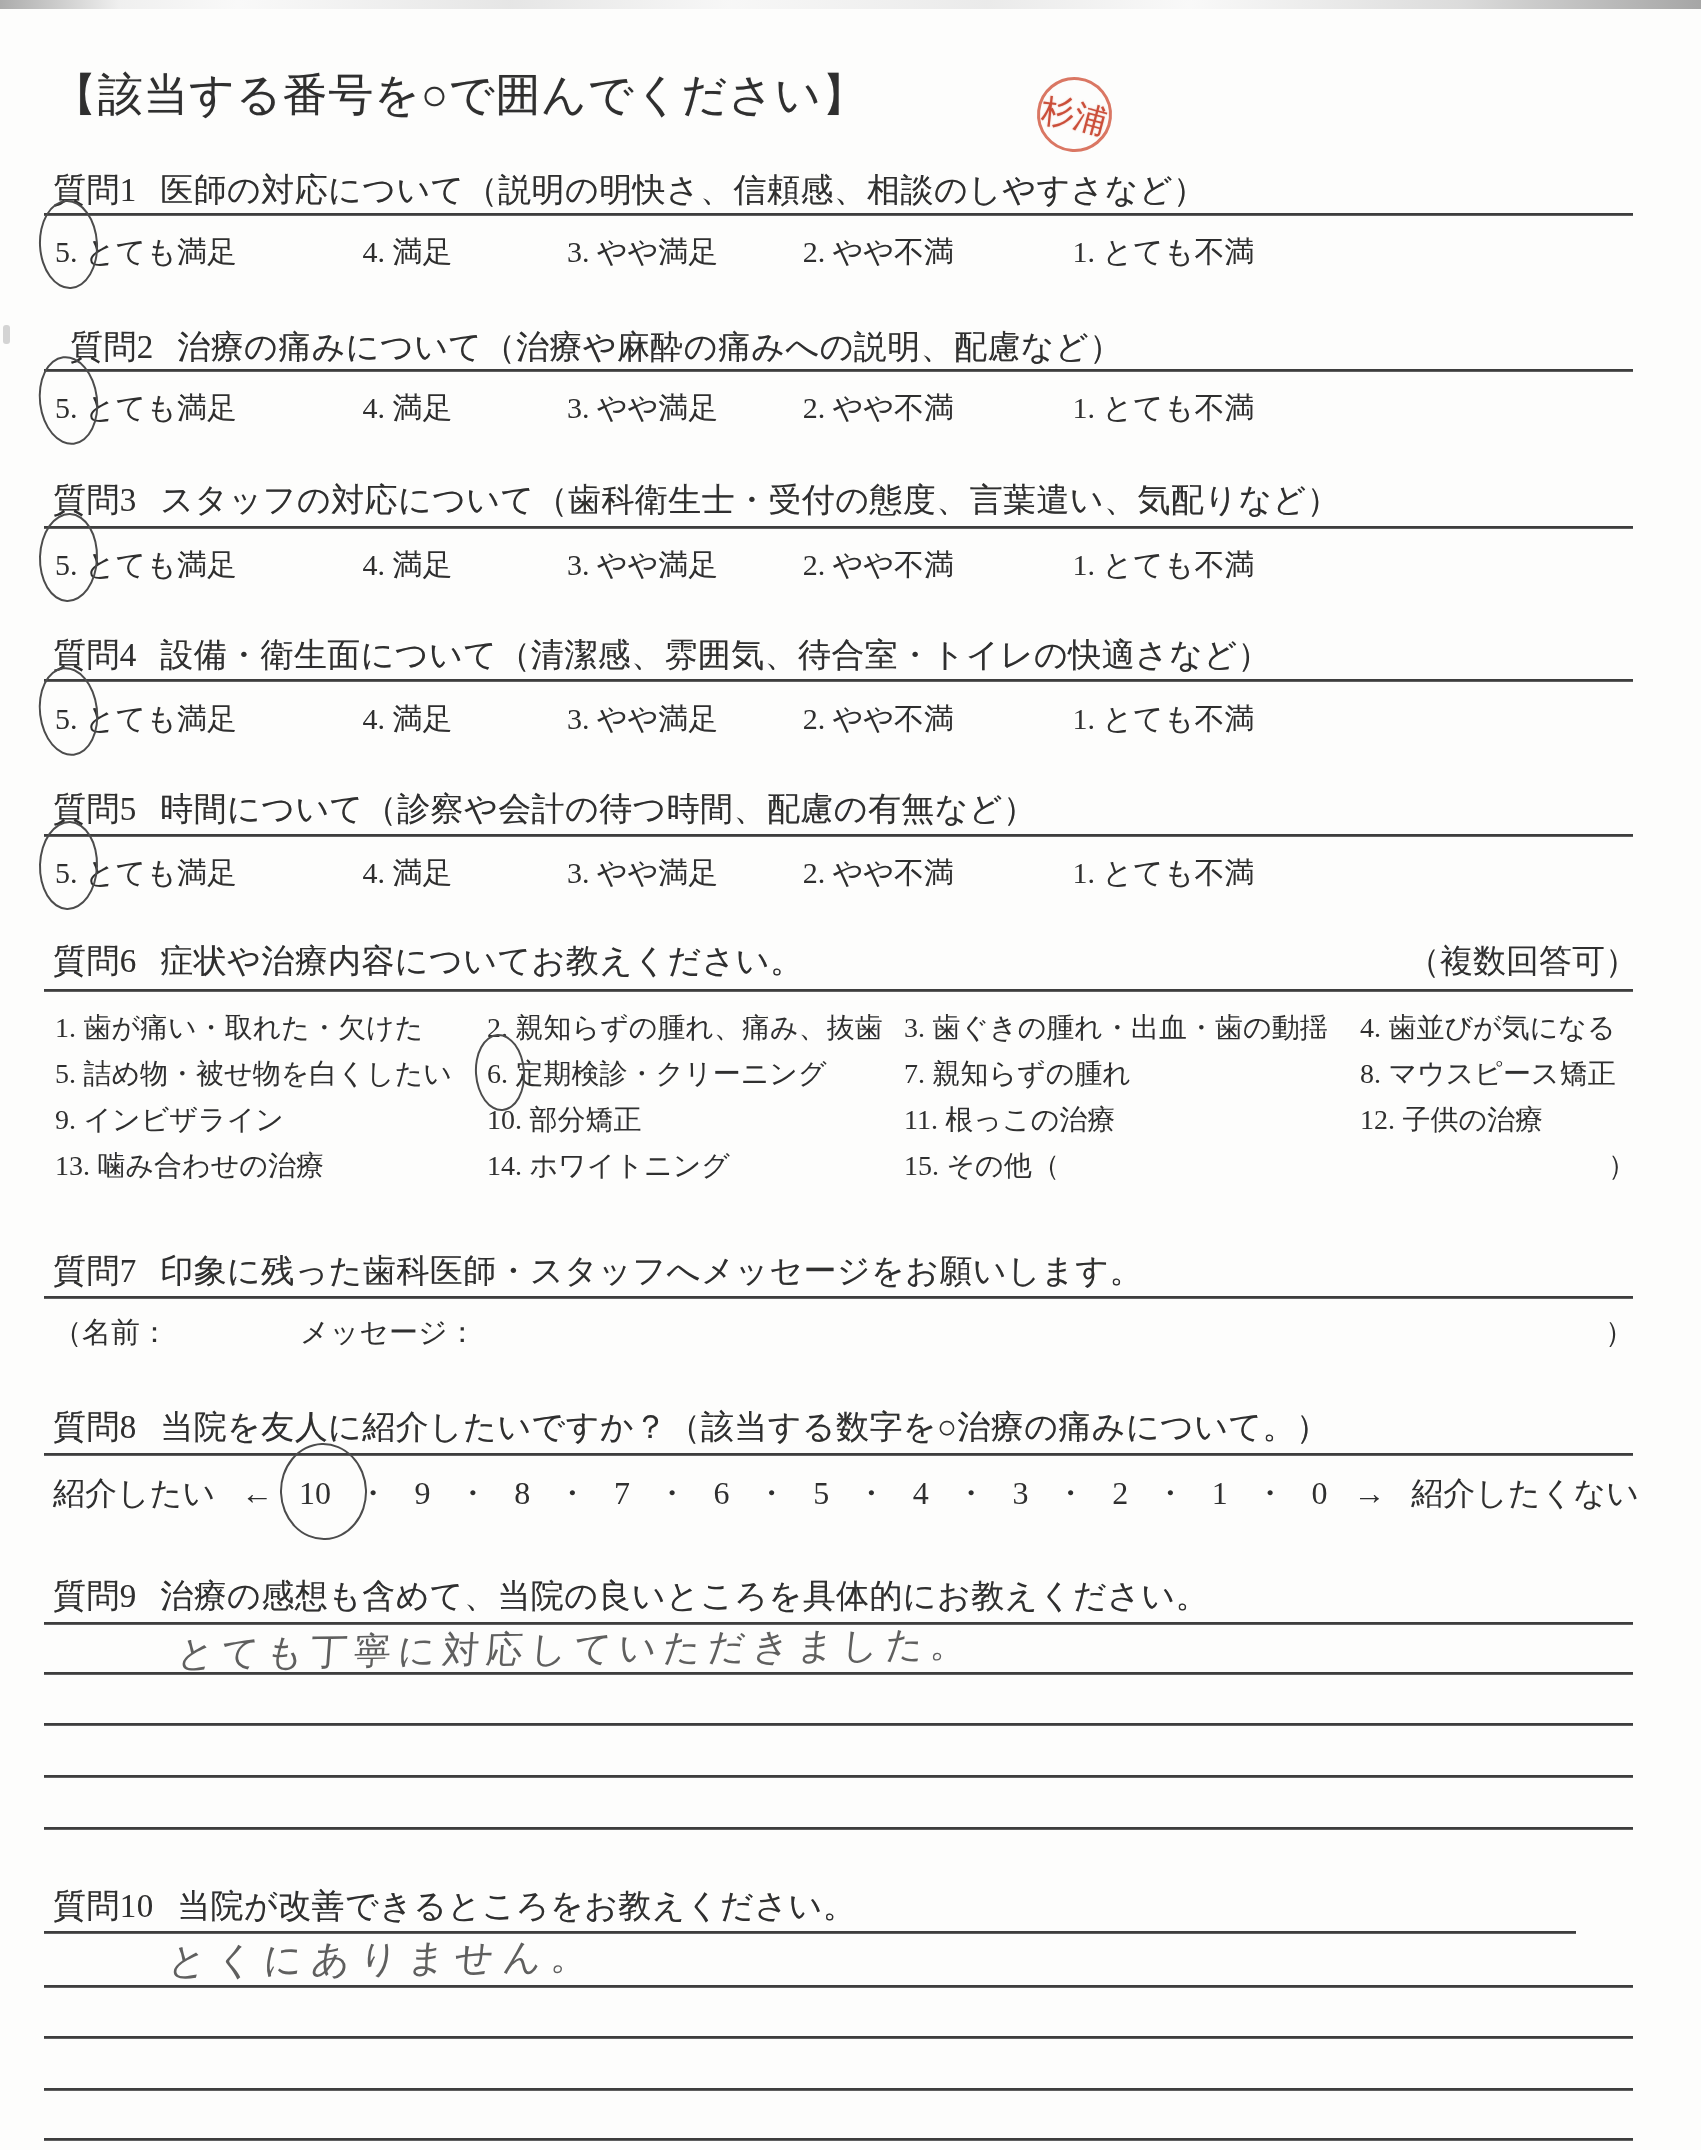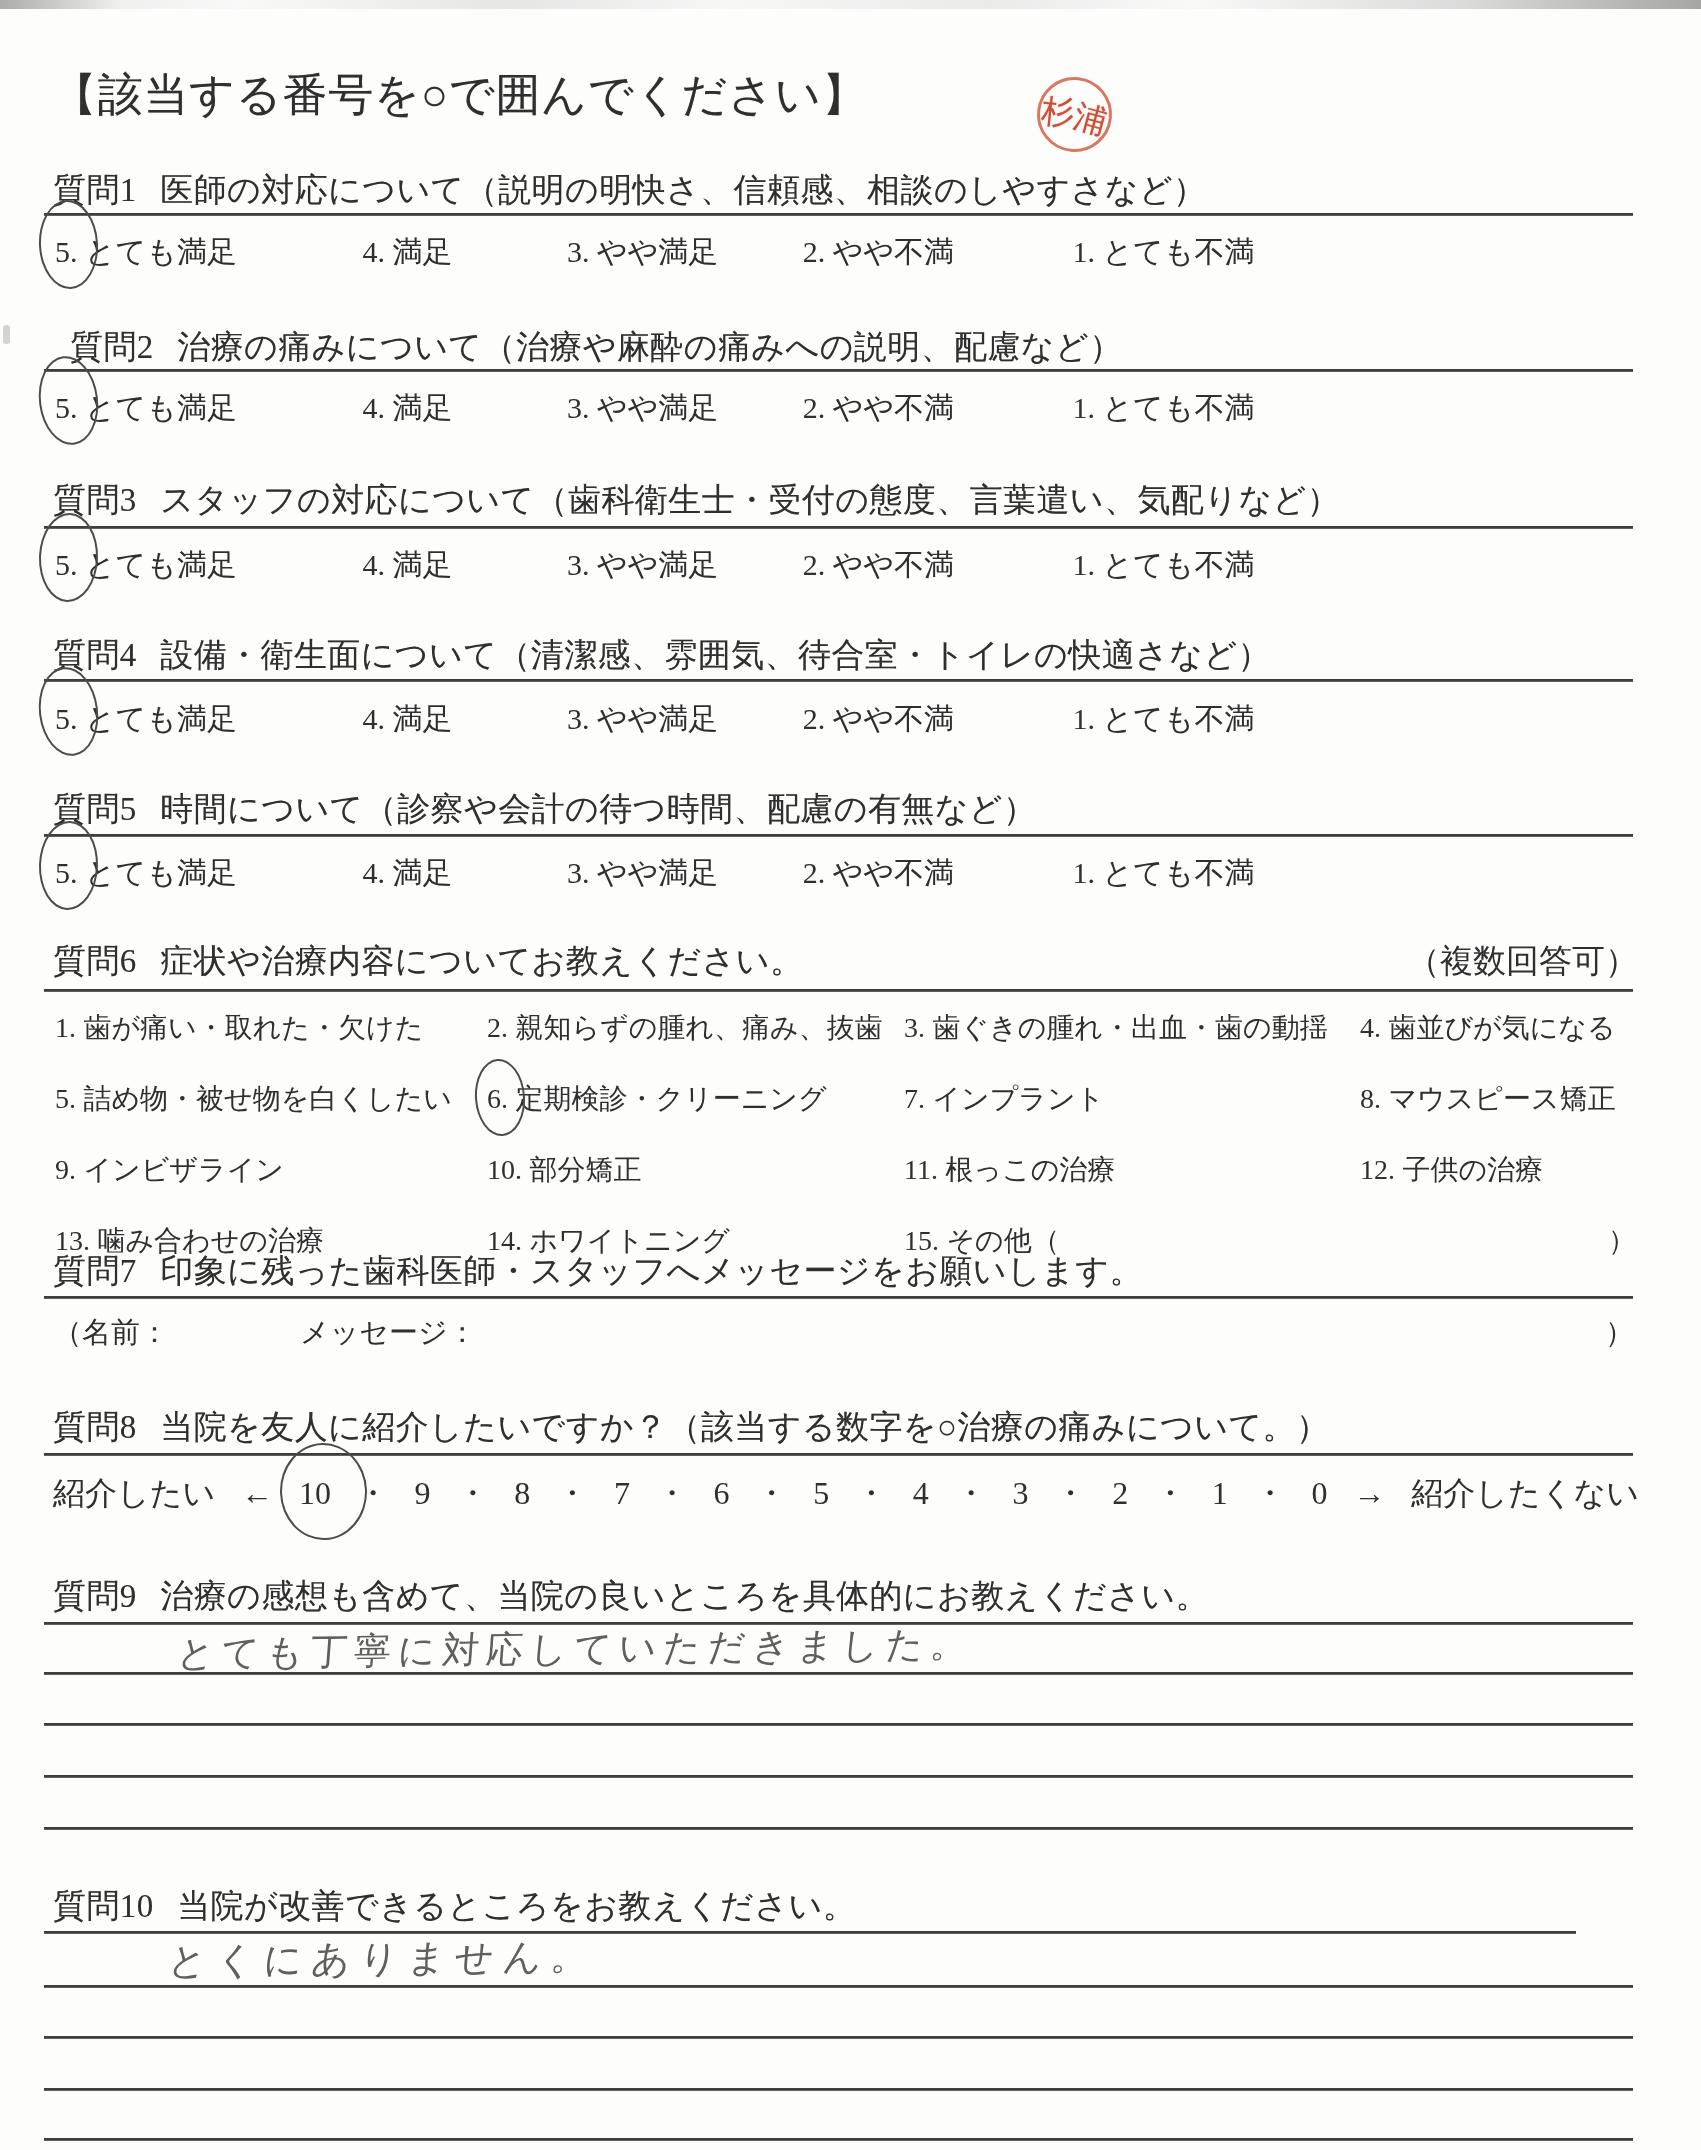--- a/index.html
+++ b/index.html
@@ -50,21 +50,21 @@
   .rating-circle { left:-16px; top:-35px; width:59px; height:89px; transform:rotate(-3deg); }
   .tilt-a { transform:rotate(-7deg); }
   .tilt-b { transform:rotate(2deg); }
   .q6-circle { left:-11.8px; top:-23.6px; width:50px; height:77px; transform:rotate(-4deg); }
   .q8-circle { left:-19px; top:-32px; width:87px; height:97px; transform:rotate(-2deg); }
 
   .q6-note { right:63px; top:939px; font-size:33px; }
   .q6grid {
     left:55px; top:1009px; width:1581px;
     display:grid; grid-template-columns:432px 417px 456px auto;
-    row-gap:33px; font-size:28px;
+    row-gap:8px; font-size:28px;
   }
   .q6grid .cell { white-space:nowrap; }
   .q6grid .num { margin-right:7.4px; }
   .cell15 { grid-column:3 / 5; display:flex; }
   .cell15 .close { margin-left:auto; }
 
   .q7row { left:53px; top:1313px; width:1581px; display:flex; font-size:29px; }
   .q7row .msg { margin-left:131px; }
   .q7row .close { margin-left:auto; }
 
@@ -156,21 +156,21 @@
 </div>
 <div class="abs q6-note">（複数回答可）</div>
 <div class="abs rule" style="top:989px;"></div>
 <div class="abs q6grid">
   <span class="cell"><span class="num">1.</span><span>歯が痛い・取れた・欠けた</span></span>
   <span class="cell"><span class="num">2.</span><span>親知らずの腫れ、痛み、抜歯</span></span>
   <span class="cell"><span class="num">3.</span><span>歯ぐきの腫れ・出血・歯の動揺</span></span>
   <span class="cell"><span class="num">4.</span><span>歯並びが気になる</span></span>
   <span class="cell"><span class="num">5.</span><span>詰め物・被せ物を白くしたい</span></span>
   <span class="cell"><span class="numwrap"><span class="circle q6-circle"></span><span class="num">6.</span></span><span>定期検診・クリーニング</span></span>
-  <span class="cell"><span class="num">7.</span><span>インプラント</span></span>
+  <span class="cell"><span class="num">7.</span><span>親知らずの腫れ</span></span>
   <span class="cell"><span class="num">8.</span><span>マウスピース矯正</span></span>
   <span class="cell"><span class="num">9.</span><span>インビザライン</span></span>
   <span class="cell"><span class="num">10.</span><span>部分矯正</span></span>
   <span class="cell"><span class="num">11.</span><span>根っこの治療</span></span>
   <span class="cell"><span class="num">12.</span><span>子供の治療</span></span>
   <span class="cell"><span class="num">13.</span><span>噛み合わせの治療</span></span>
   <span class="cell"><span class="num">14.</span><span>ホワイトニング</span></span>
   <span class="cell cell15">
       <span><span class="num">15.</span><span>その他（</span></span>
       <span class="close">）</span>

